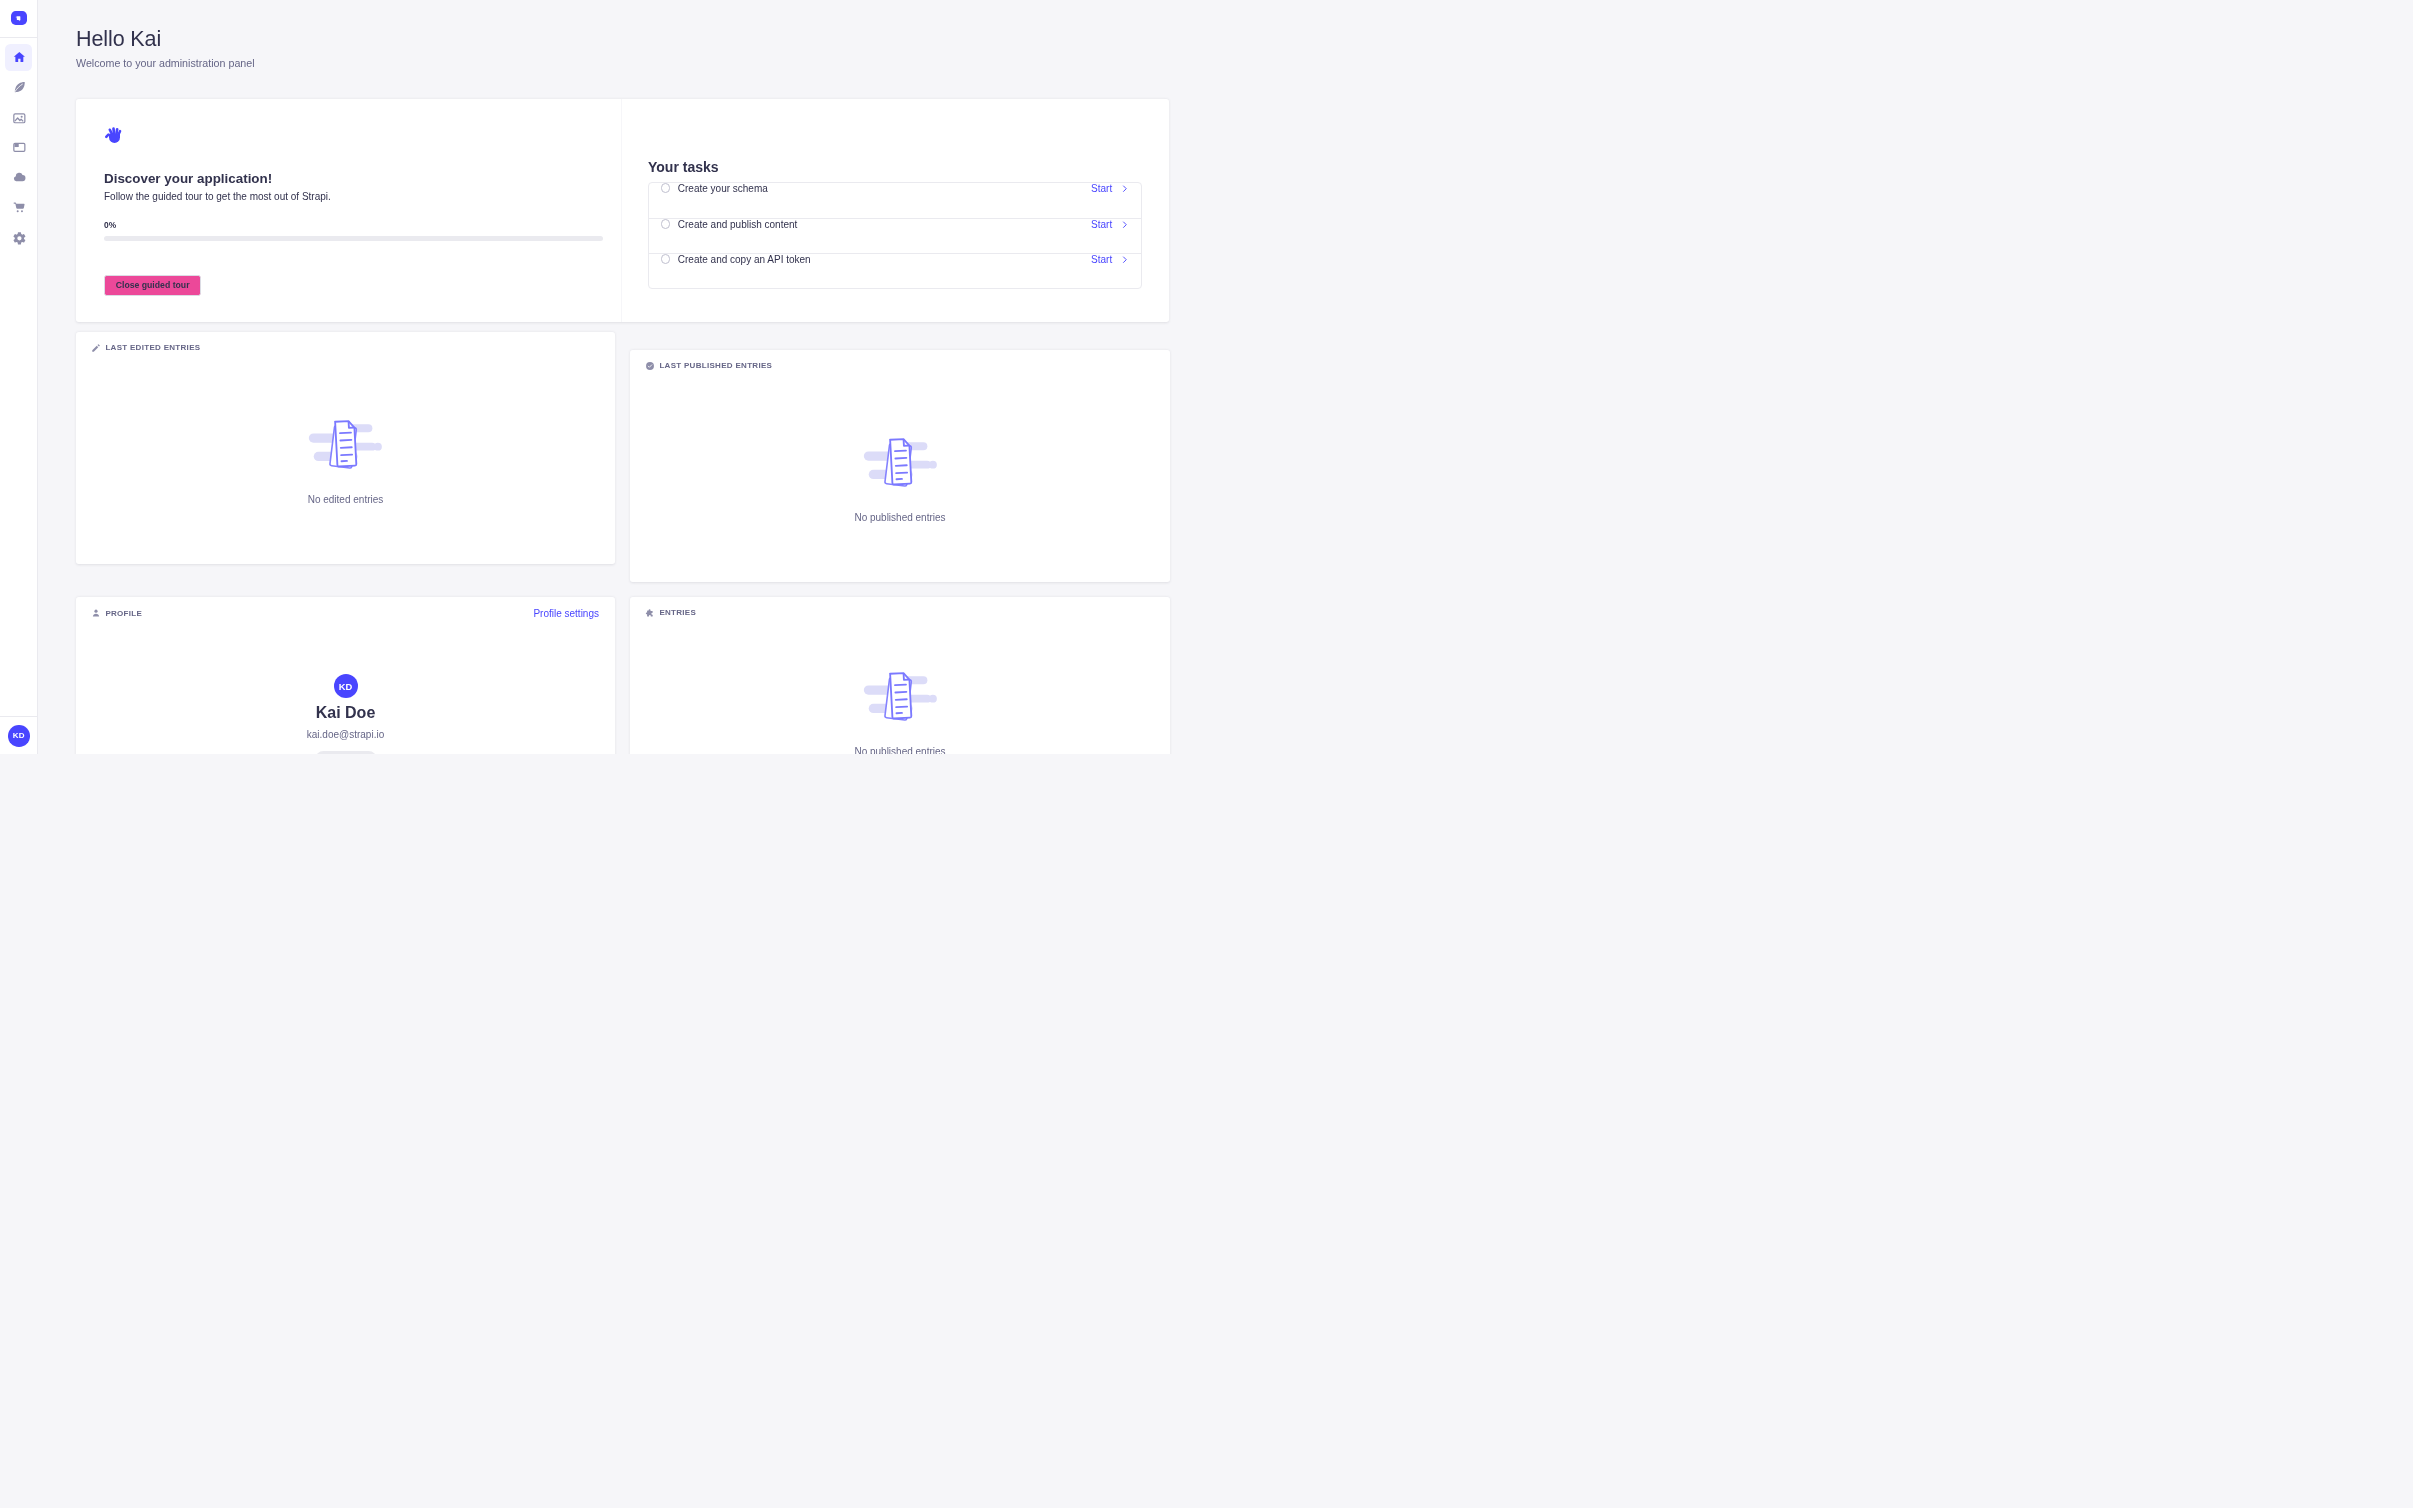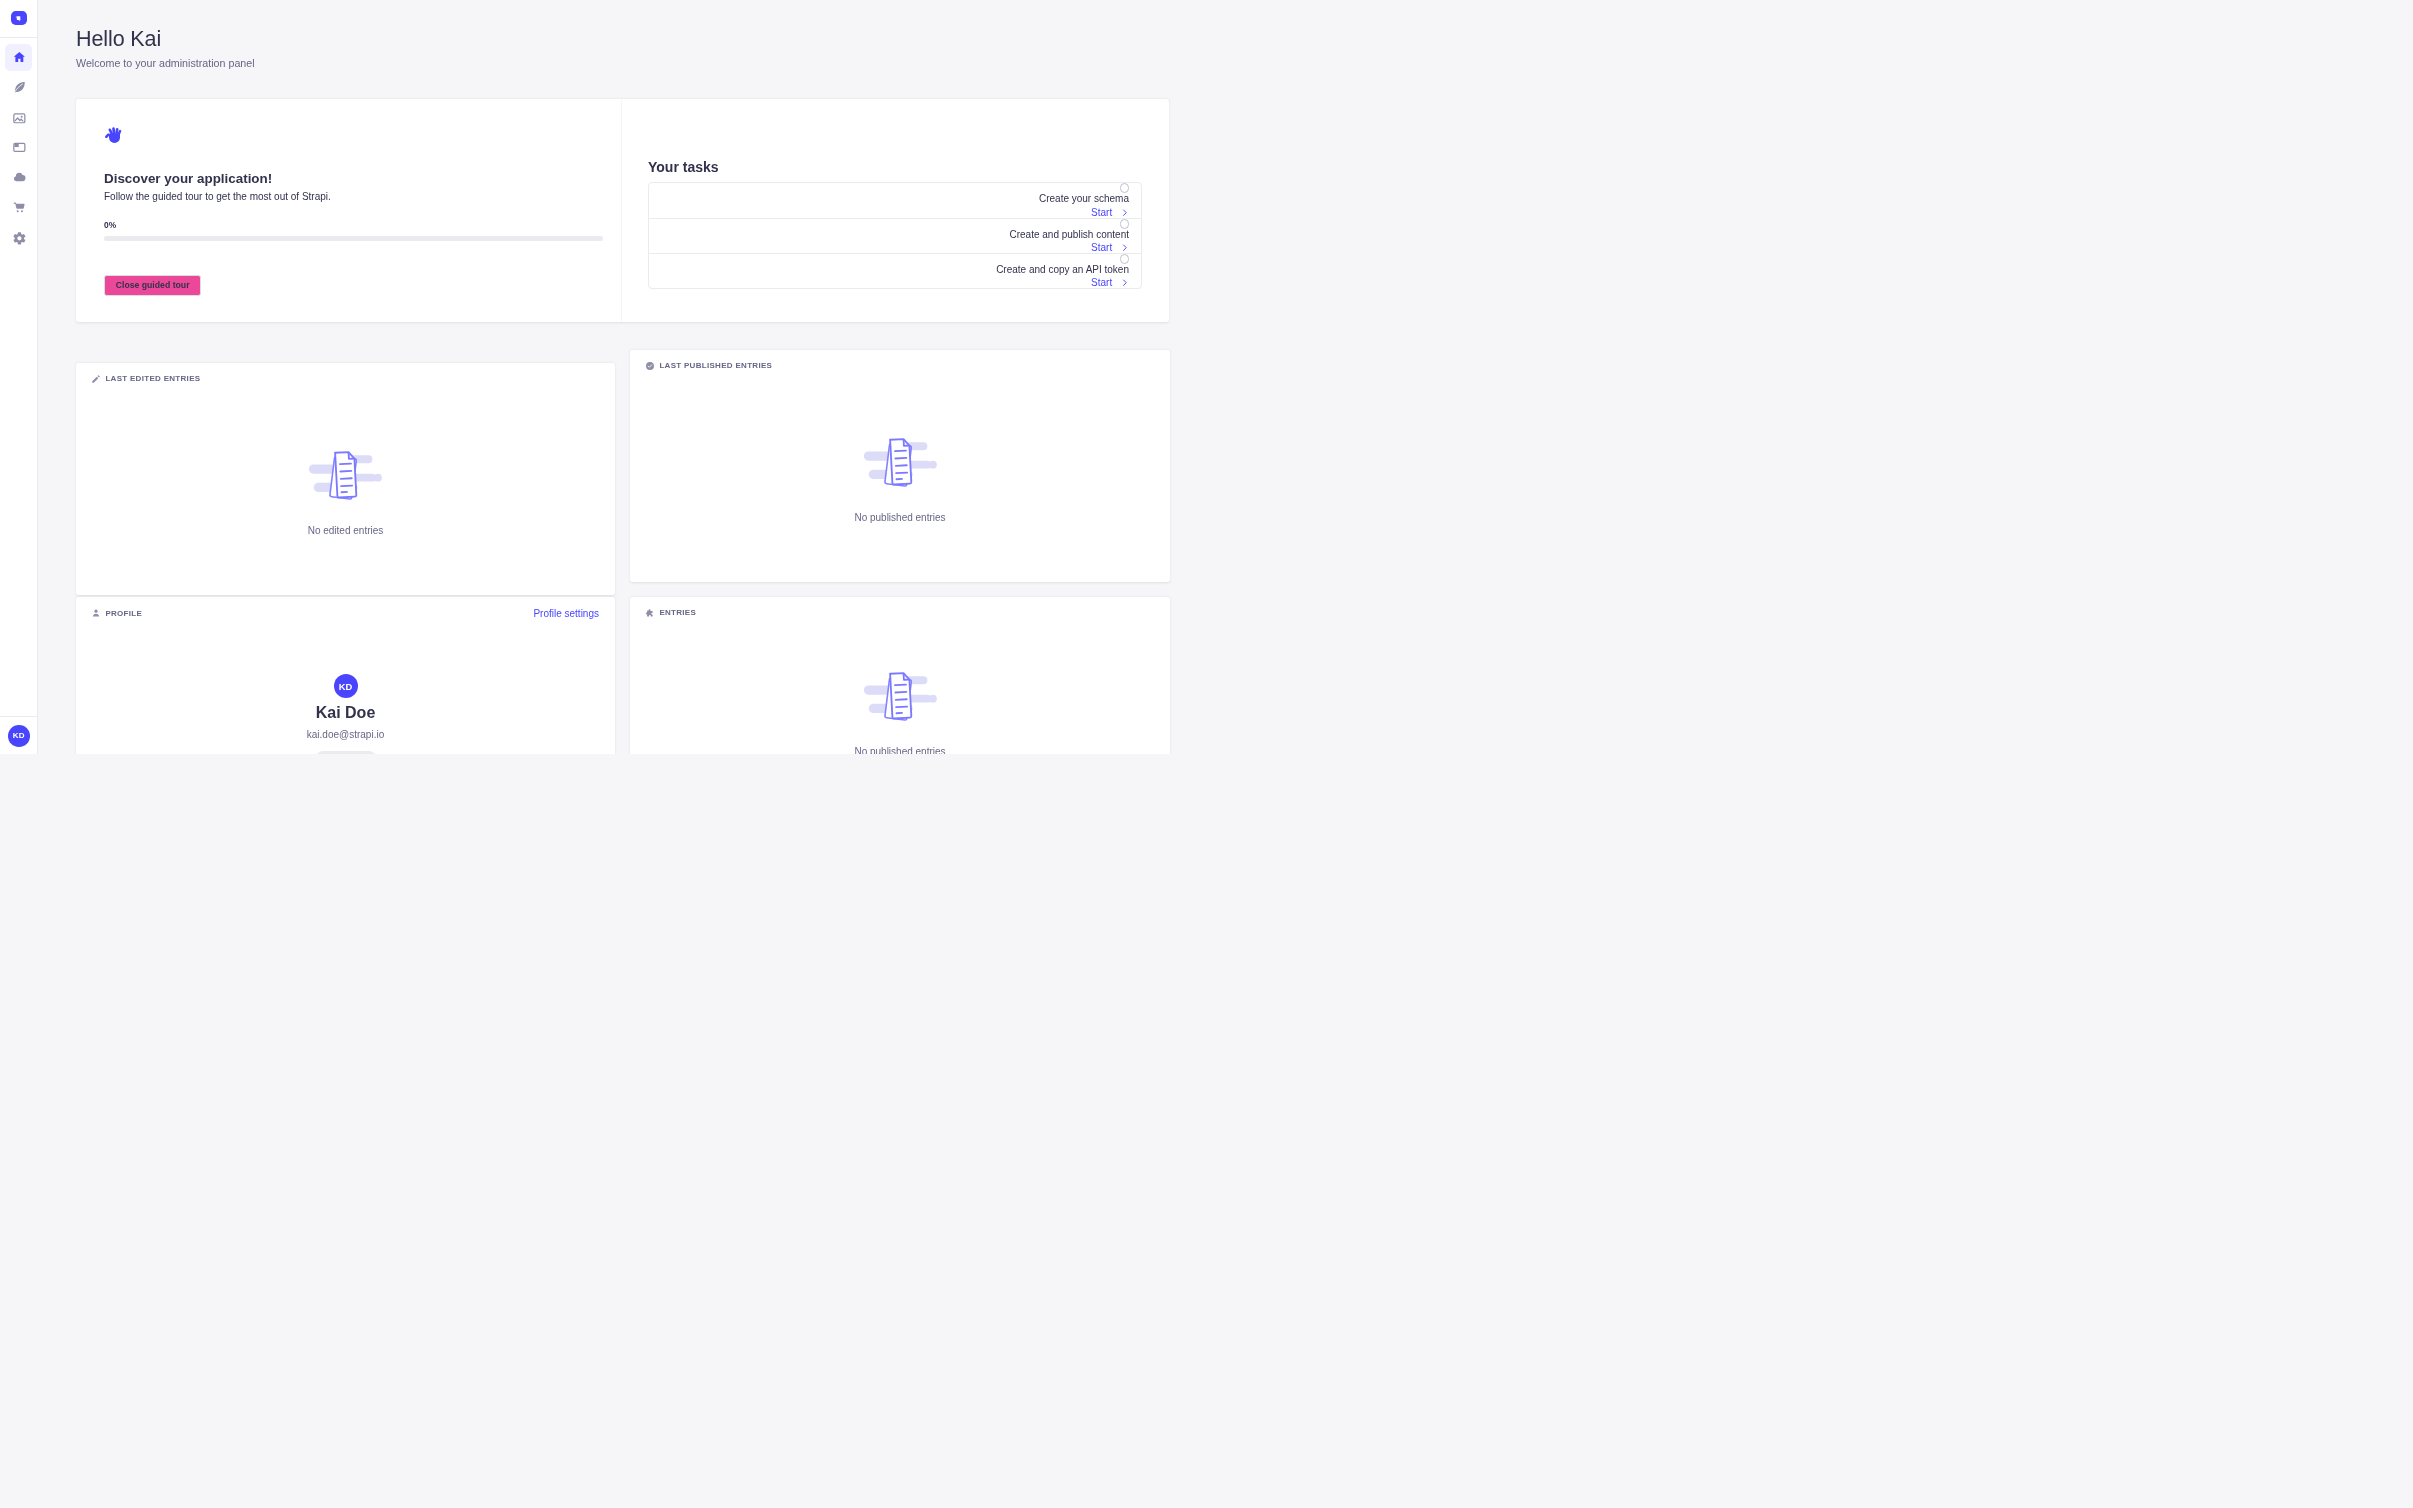--- a/index.html
+++ b/index.html
@@ -69,35 +69,35 @@
     font-size:8.7px; font-weight:700; color:#32324d; cursor:pointer;
     font-family:"Liberation Sans", sans-serif;
   }
   .tour-right { flex:1; padding:28px 27px 0 26px; }
   .tasks-title { font-size:14px; font-weight:700; color:#32324d;margin-top:32px; }
   .tasks-list {
     margin-top:7.4px; border:0.7px solid #eaeaef; border-radius:4px;
     list-style:none; background:#fff;
   }
   .task-row {
-    height:35px; display:flex; align-items:flex-end; padding:0 12px;flex-direction:column;
+    height:35px; display:flex; align-items:flex-start; padding:0 12px;
   }
   .task-row + .task-row { border-top:0.7px solid #eaeaef; }
   .task-circle {
     width:9.4px; height:9.4px; border-radius:50%; border:1px solid #c0c0cf;
     flex:0 0 auto; background:#fff;
   }
   .task-label { margin-left:7.4px; font-size:10px; color:#32324d; flex:1 1 auto; }
   .task-action {
     display:flex; align-items:center; gap:7.4px; color:#4945ff;
     font-size:10px; cursor:pointer; text-decoration:none;
   }
   .task-action svg { width:9.4px; height:9.4px; display:block; }
   
-  .w-last-edited    { left:76px; top:363px; width:539px; height:232px; }
+  .w-last-edited    { left:76px; top:332px; width:539px; height:232px; }
   .w-last-published { left:630px; top:350px; width:540px; height:232px; }
   .w-profile        { left:76px; top:597px; width:539px; height:268px; }
   .w-entries        { left:630px; top:597px; width:540px; height:268px; }
   .widget-header {
     position:absolute; top:10.7px; left:14.7px; right:16px;
     display:flex; align-items:center;
   }
   .widget-header .w-icon { width:10px; height:10px; color:#8e8ea9; flex:0 0 auto; }
   .widget-header .w-icon svg { width:10px; height:10px; display:block; }
   .widget-title {

